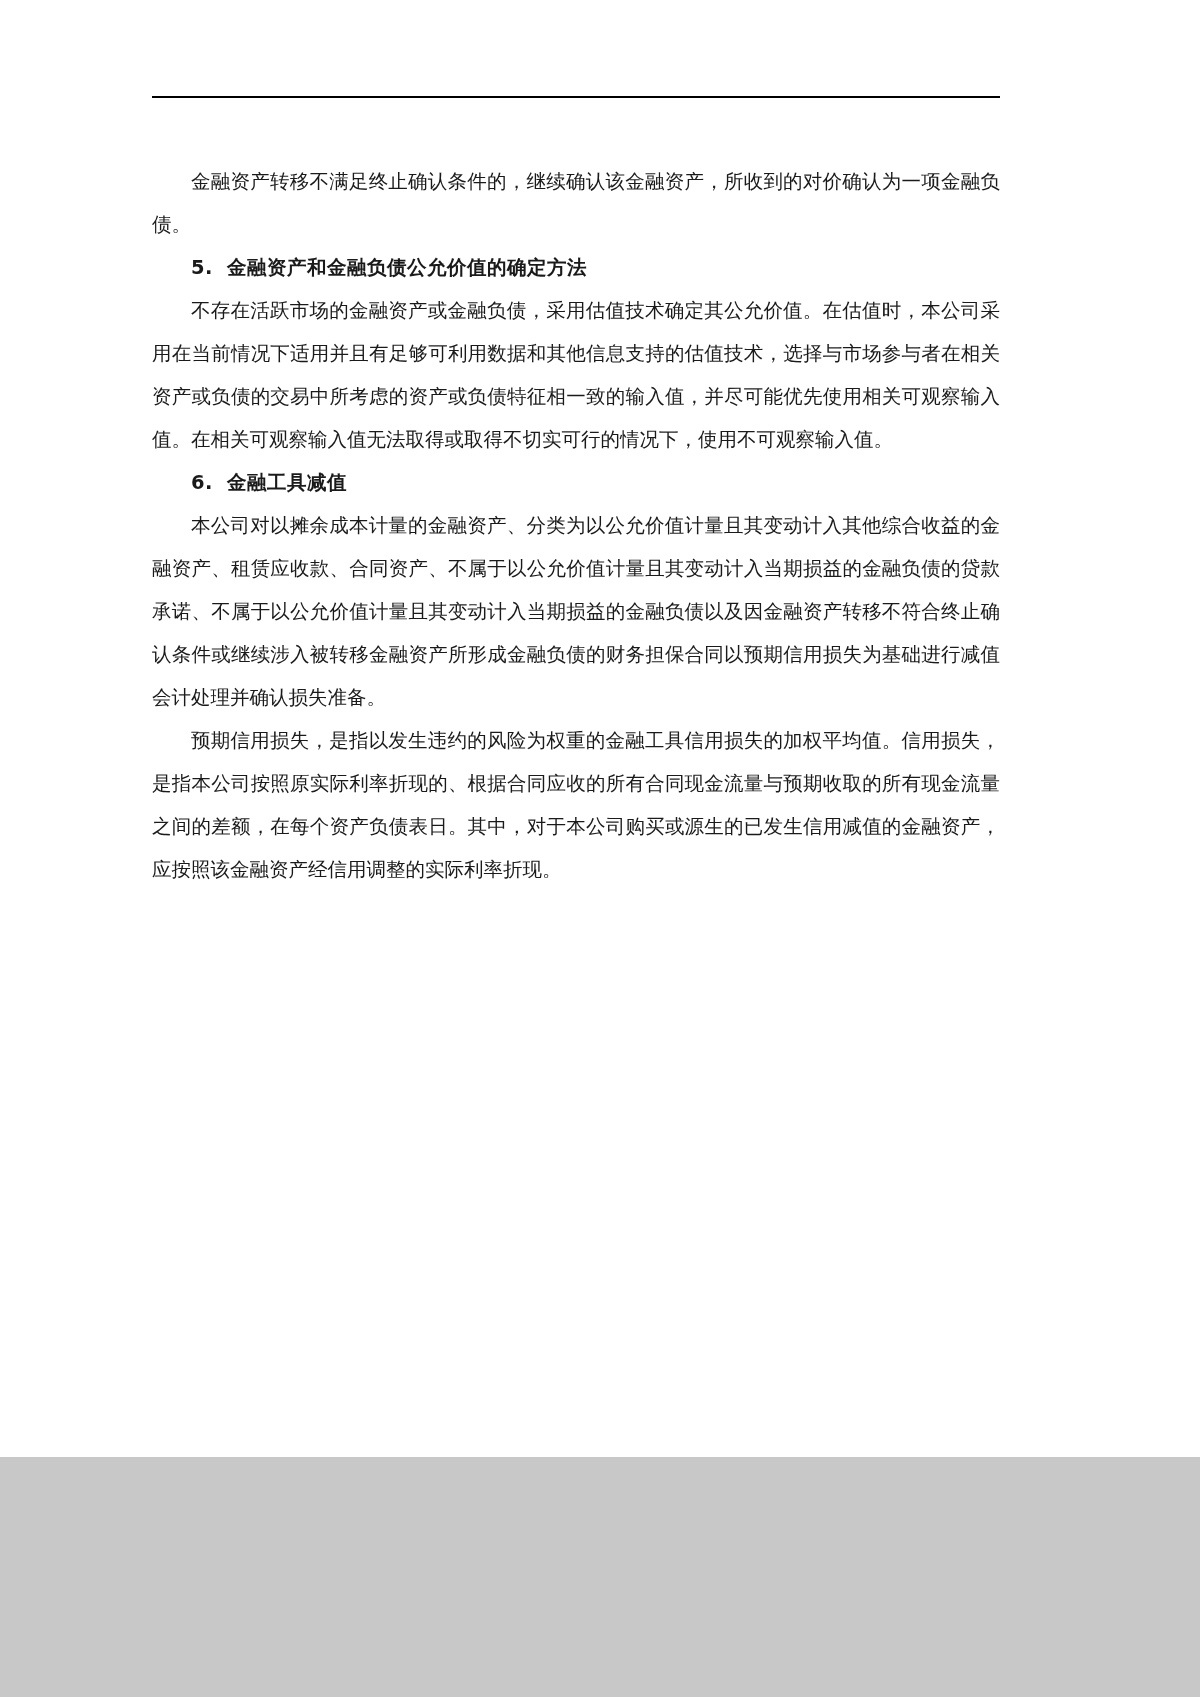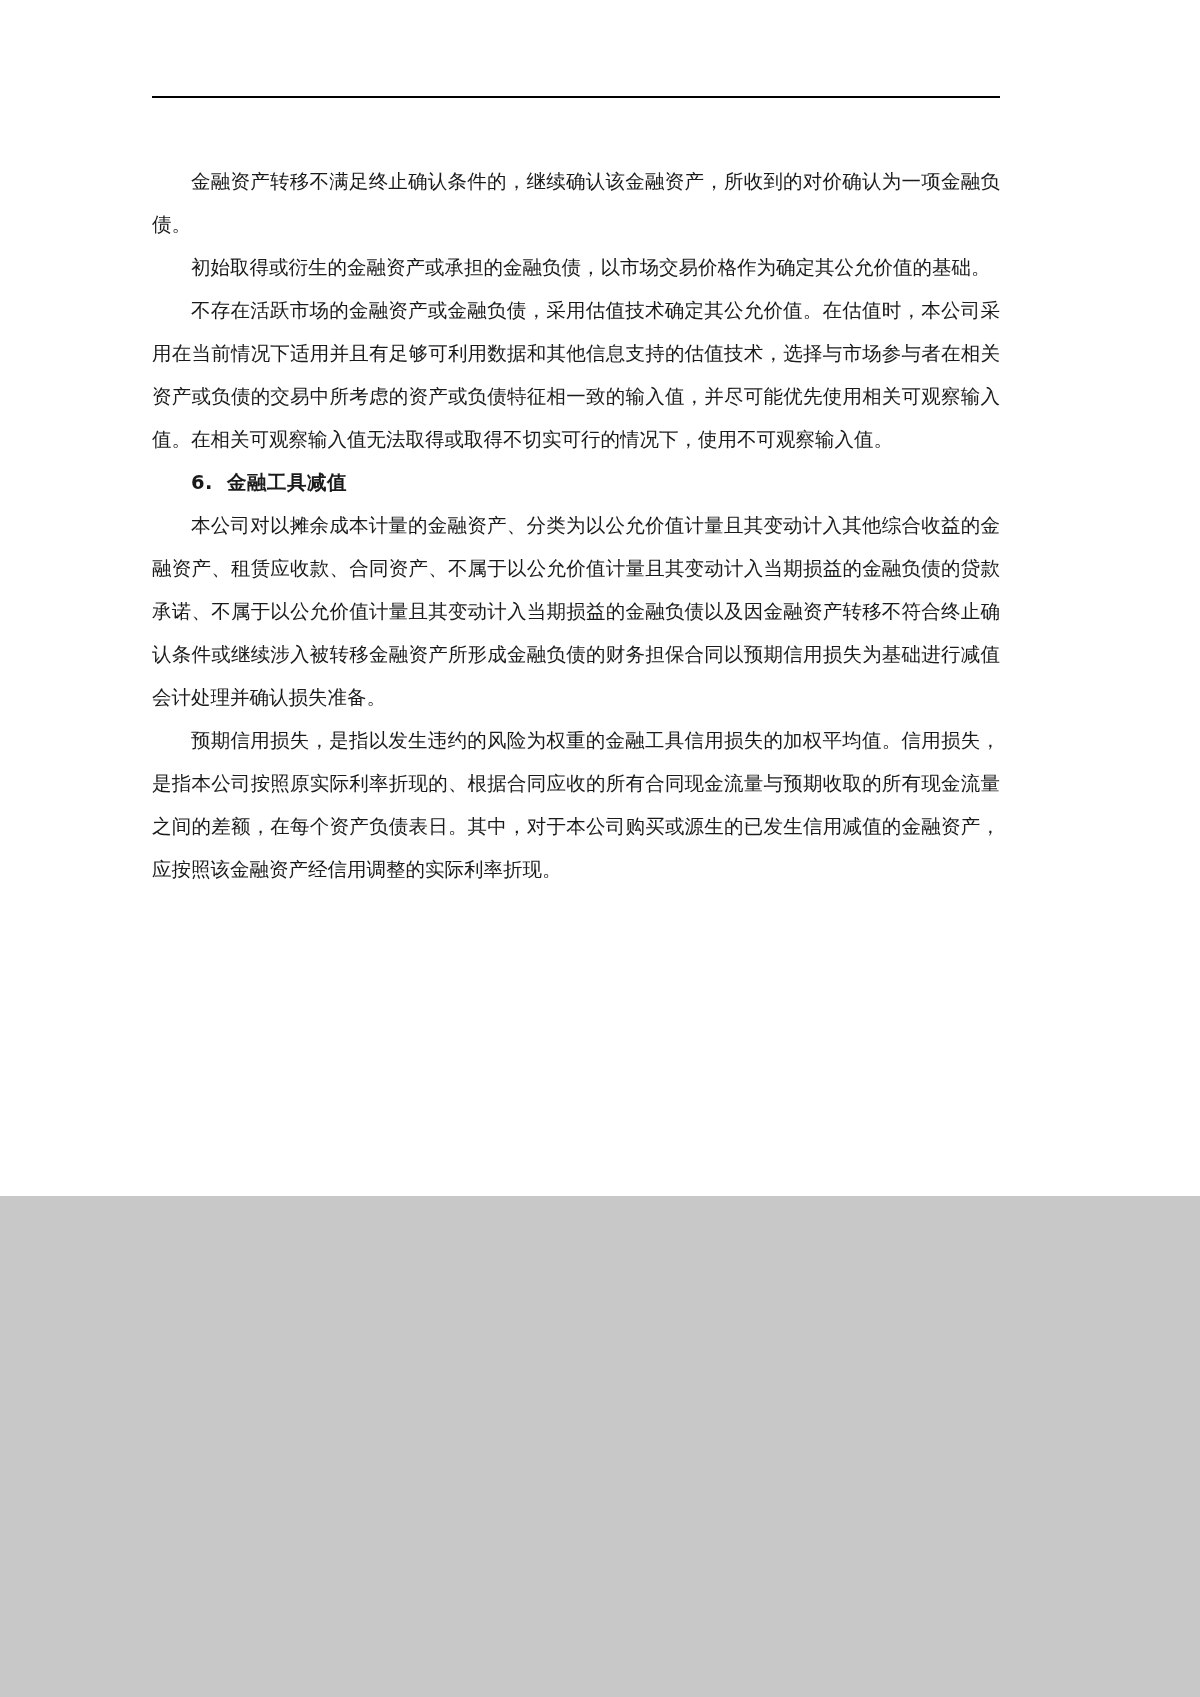--- a/index.html
+++ b/index.html
@@ -3,21 +3,21 @@
 <meta charset="utf-8">
 <style>
   html, body {
     margin: 0;
     padding: 0;
     background: #c8c8c8;
   }
   .page {
     position: relative;
     width: 1200px;
-    height: 1196px;
+    height: 1457px;
     background: #ffffff;
     margin: 0 auto;
     overflow: hidden;
     box-sizing: border-box;
   }
   .content {
     position: absolute;
     left: 152px;
     top: 96px;
     width: 848px;
@@ -73,23 +73,25 @@
 <div class="page">
 
   <div class="content">
 
     <div class="top-rule"></div>
 
     <div class="doc-body">
 
       <p class="para">金融资产转移不满足终止确认条件的，继续确认该金融资产，所收到的对价确认为一项金融负债。</p>
 
+      <h3 class="heading">
+        <span class="num">5.</span><span>金融资产和金融负债公允价值的确定方法</span>
+      </h3>
 
 
-      <p class="para">初始取得或衍生的金融资产或承担的金融负债，以市场交易价格作为确定其公允价值的基础。</p>
 
       <p class="para">不存在活跃市场的金融资产或金融负债，采用估值技术确定其公允价值。在估值时，本公司采用在当前情况下适用并且有足够可利用数据和其他信息支持的估值技术，选择与市场参与者在相关资产或负债的交易中所考虑的资产或负债特征相一致的输入值，并尽可能优先使用相关可观察输入值。在相关可观察输入值无法取得或取得不切实可行的情况下，使用不可观察输入值。</p>
 
       <h3 class="heading">
         <span class="num">6.</span><span>金融工具减值</span>
       </h3>
 
       <p class="para">本公司对以摊余成本计量的金融资产、分类为以公允价值计量且其变动计入其他综合收益的金融资产、租赁应收款、合同资产、不属于以公允价值计量且其变动计入当期损益的金融负债的贷款承诺、不属于以公允价值计量且其变动计入当期损益的金融负债以及因金融资产转移不符合终止确认条件或继续涉入被转移金融资产所形成金融负债的财务担保合同以预期信用损失为基础进行减值会计处理并确认损失准备。</p>
 
       <p class="para">预期信用损失，是指以发生违约的风险为权重的金融工具信用损失的加权平均值。信用损失，是指本公司按照原实际利率折现的、根据合同应收的所有合同现金流量与预期收取的所有现金流量之间的差额，在每个资产负债表日。其中，对于本公司购买或源生的已发生信用减值的金融资产，应按照该金融资产经信用调整的实际利率折现。</p>

